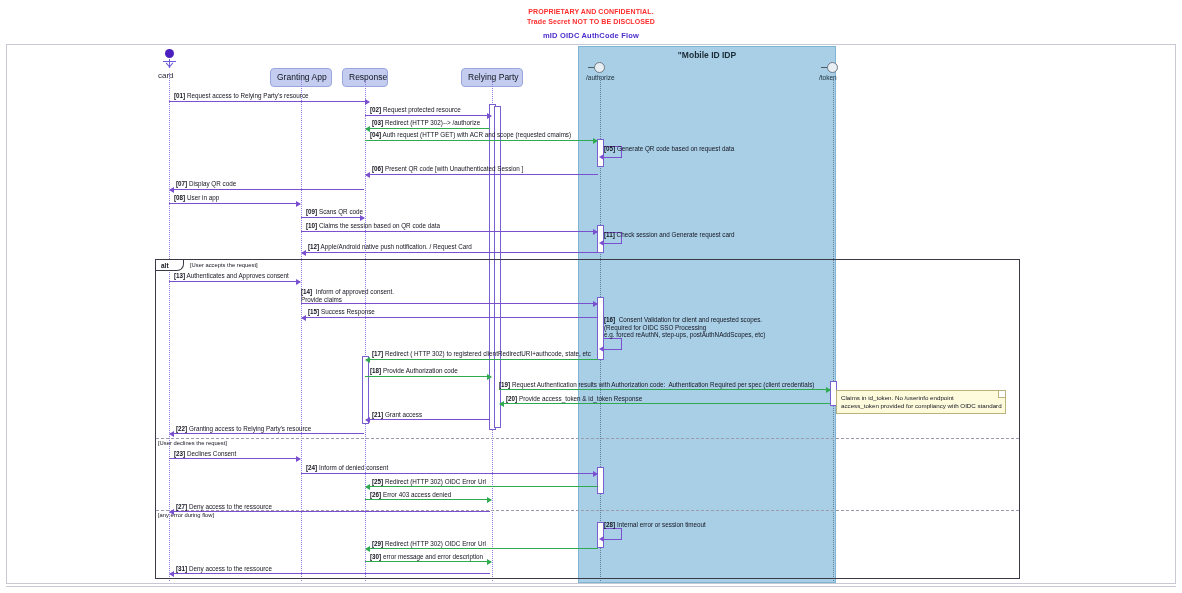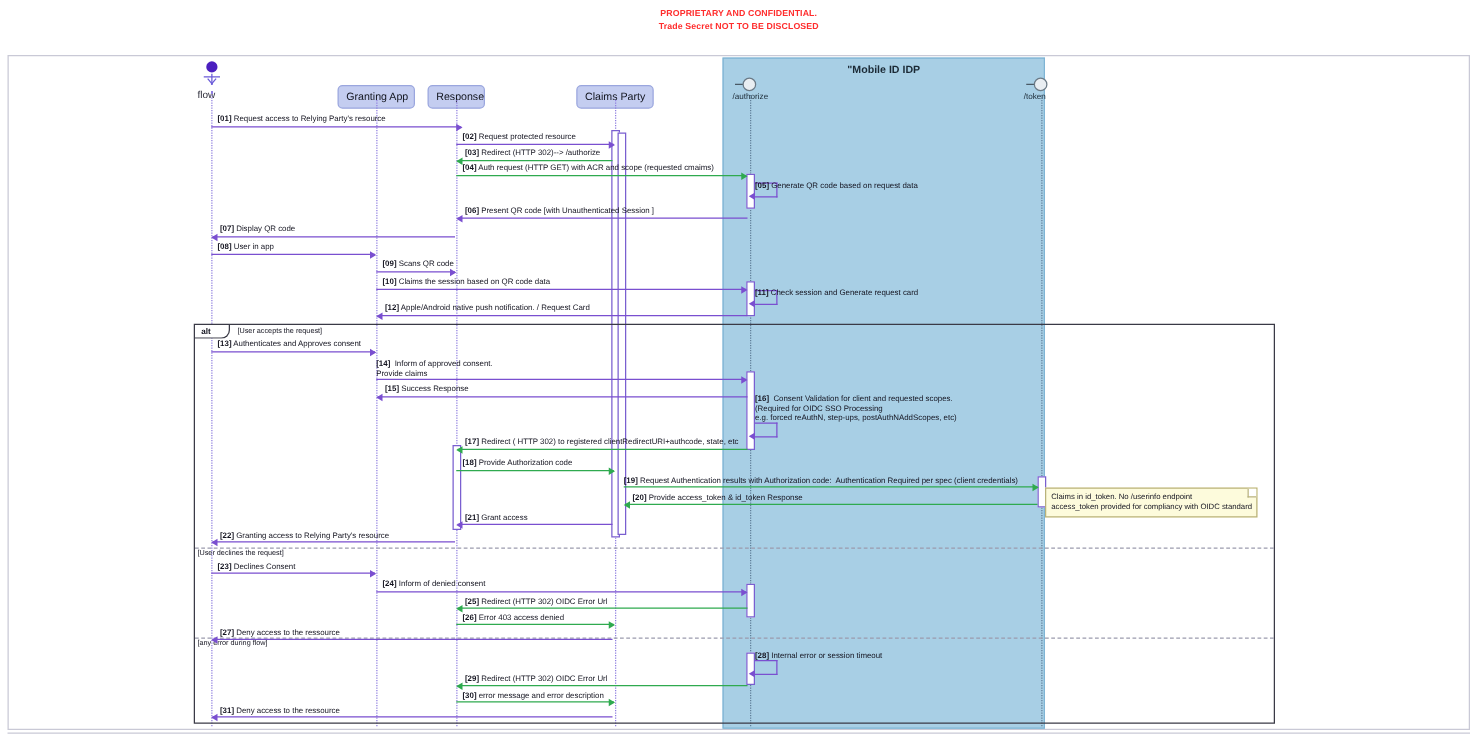--- a/index.html
+++ b/index.html
@@ -184,40 +184,41 @@
 </style>
 </head>
 <body>
 
 <div id="canvas">
 
   <div class="hdr hdr-conf">
     <div>PROPRIETARY AND CONFIDENTIAL.</div>
     <div>Trade Secret NOT TO BE DISCLOSED</div>
   </div>
+  <div class="hdr hdr-title">mID OIDC AuthCode Flow</div>
 
   <div class="frame"></div>
   <div class="frame-bottom"></div>
 
   <div class="idp-box" style="left:578px; top:46px; width:258px; height:537px;">
     <div class="idp-title">"Mobile ID IDP</div>
   </div>
 
   <div class="actor" style="left:161px; top:49px;">
     <div class="head"></div>
     <div class="body"></div>
     <div class="arms"></div>
     <div class="lleg"></div>
     <div class="rleg"></div>
-    <div class="alab">flow</div>
+    <div class="alab">card</div>
   </div>
 
   <div class="plabel" style="left:270px; top:68px; width:62px;">Granting App</div>
   <div class="plabel" style="left:342px; top:68px; width:46px;">Response</div>
-  <div class="plabel" style="left:461px; top:68px; width:62px;">Claims Party</div>
+  <div class="plabel" style="left:461px; top:68px; width:62px;">Relying Party</div>
 
   <div class="endpoint" style="left:588px; top:62px;">
     <div class="stem"></div>
     <div class="circ"></div>
     <div class="elab">/authorize</div>
   </div>
   <div class="endpoint" style="left:821px; top:62px;">
     <div class="stem"></div>
     <div class="circ"></div>
     <div class="elab">/token</div>

